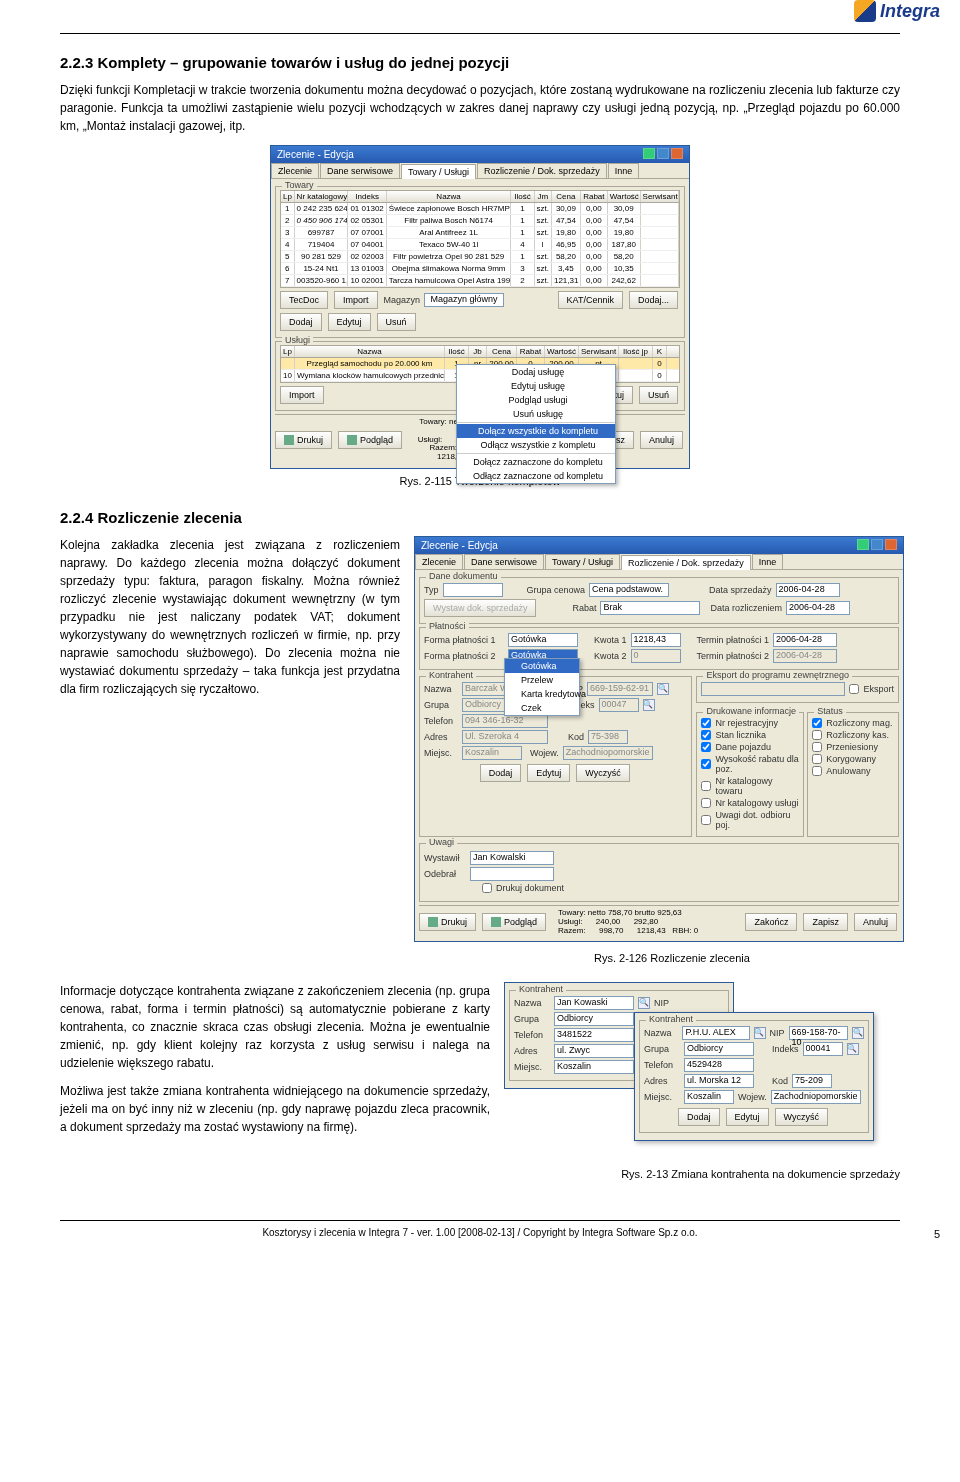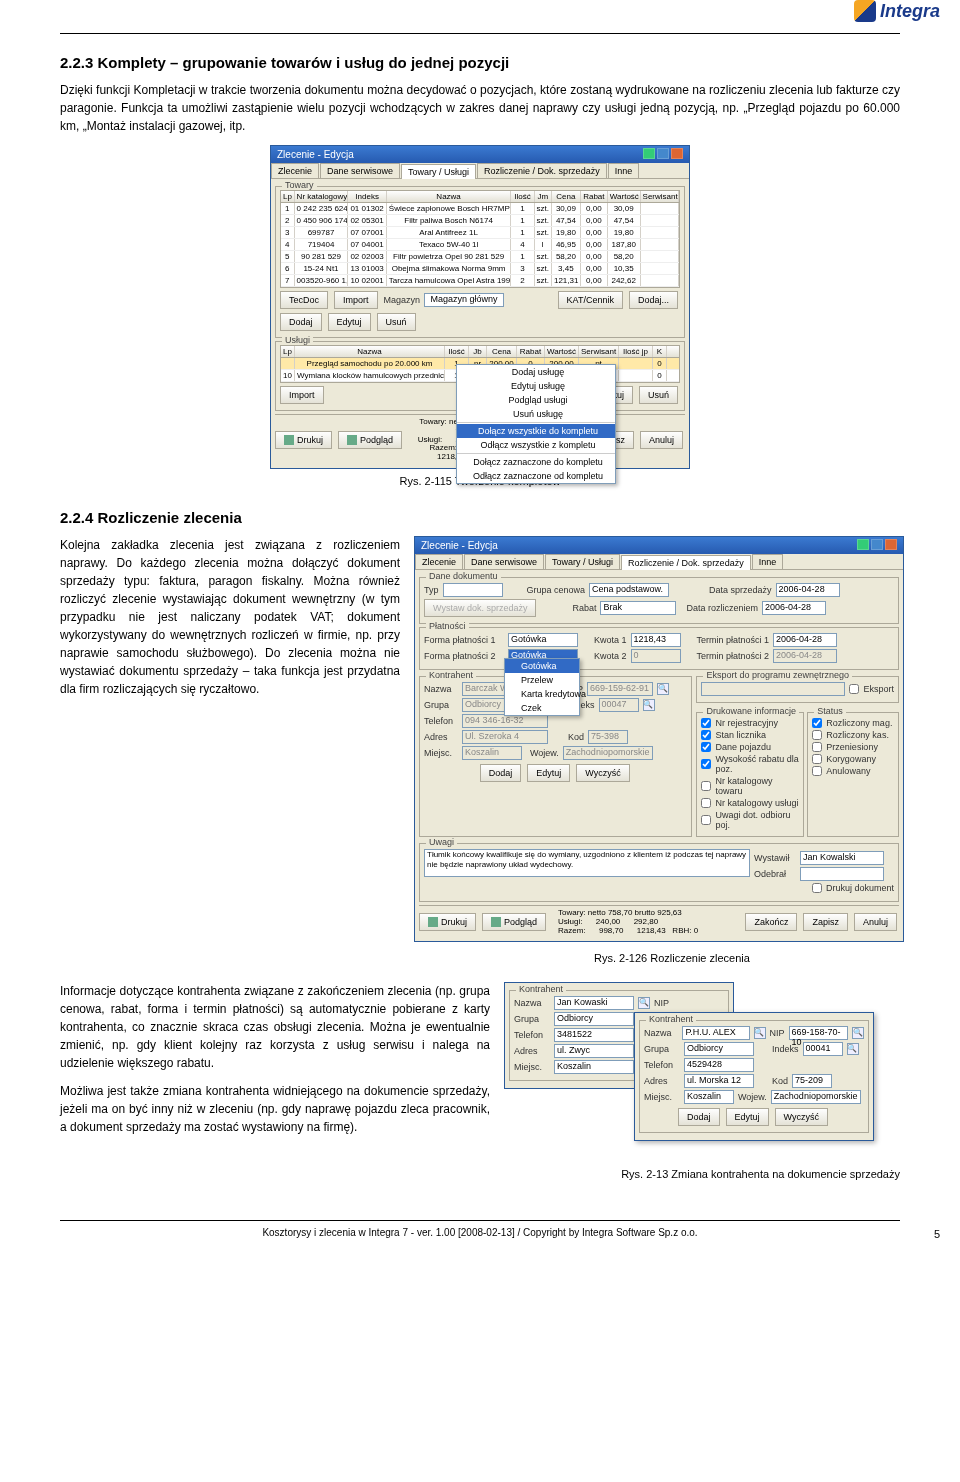--- a/index.html
+++ b/index.html
@@ -209,21 +209,21 @@
               <div style="width: 130px;">Świece zapłonowe Bosch HR7MPP 22U</div>
               <div style="width: 24px;">1</div>
               <div style="width: 18px;">szt.</div>
               <div style="width: 30px;">30,09</div>
               <div style="width: 28px;">0,00</div>
               <div style="width: 34px;">30,09</div>
               <div style="width: 40px;"></div>
             </div>
             <div class="tr">
               <div style="width: 14px;">2</div>
-              <div style="width: 56px;">0 450 906 174</div>
+              <div style="width: 56px; font-style: italic;">0 450 906 174</div>
               <div style="width: 40px;">02 05301</div>
               <div style="width: 130px;">Filtr paliwa Bosch N6174</div>
               <div style="width: 24px;">1</div>
               <div style="width: 18px;">szt.</div>
               <div style="width: 30px;">47,54</div>
               <div style="width: 28px;">0,00</div>
               <div style="width: 34px;">47,54</div>
               <div style="width: 40px;"></div>
             </div>
             <div class="tr">
@@ -439,21 +439,21 @@
             <label style="margin-left:20px">Grupa cenowa</label>
             <span class="inp" style="width:80px">Cena podstawow.</span>
             <label style="margin-left:36px">Data sprzedaży</label>
             <span class="inp" style="width:64px">2006-04-28</span>
           </div>
           <div class="row">
             <span class="btn" style="color:#aaa">
                 <span>Wystaw dok. sprzedaży</span>
               </span>
             <label style="margin-left:30px">Rabat</label>
-            <span class="inp" style="width:76px">Brak</span>
+            <span class="inp" style="width:100px">Brak</span>
             <label style="margin-left:6px">Data rozliczeniem</label>
             <span class="inp" style="width:64px">2006-04-28</span>
           </div>
         </div>
         <div class="grp" style="position:relative">
           <span class="lbl">Płatności</span>
           <div class="row">
             <label style="width:80px">Forma płatności 1</label>
             <span class="inp" style="width:70px">Gotówka</span>
             <label style="margin-left:12px">Kwota 1</label>
@@ -591,21 +591,20 @@
                     </div>
                   </div>
               </div>
             </div>
           </div>
         </div>
 
         <div class="grp">
           <span class="lbl">Uwagi</span>
           <div class="row" style="align-items:flex-start">
-            <div class="inp" style="flex:1;height:28px;white-space:normal;font-size:8px;line-height:1.2">Tłumik końcowy kwalifikuje się do wymiany, uzgodniono z klientem iż podczas tej naprawy nie będzie naprawiony układ wydechowy.</div>
             <div style="width:140px">
               <div class="row">
                   <label style="width:42px">Wystawił</label>
                   <span class="inp" style="width:84px">Jan Kowalski</span>
                 </div>
               <div class="row">
                   <label style="width:42px">Odebrał</label>
                   <span class="inp" style="width:84px"></span>
                 </div>
               <div class="row" style="justify-content:flex-end">

